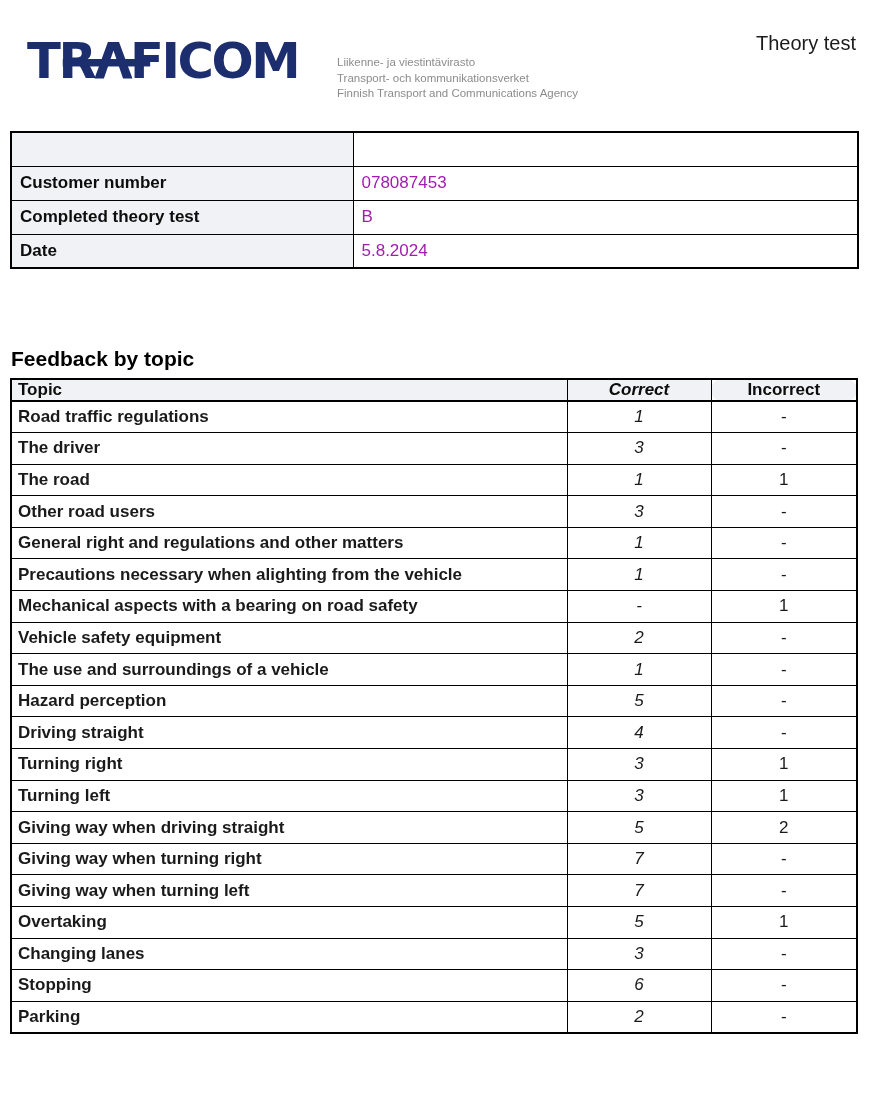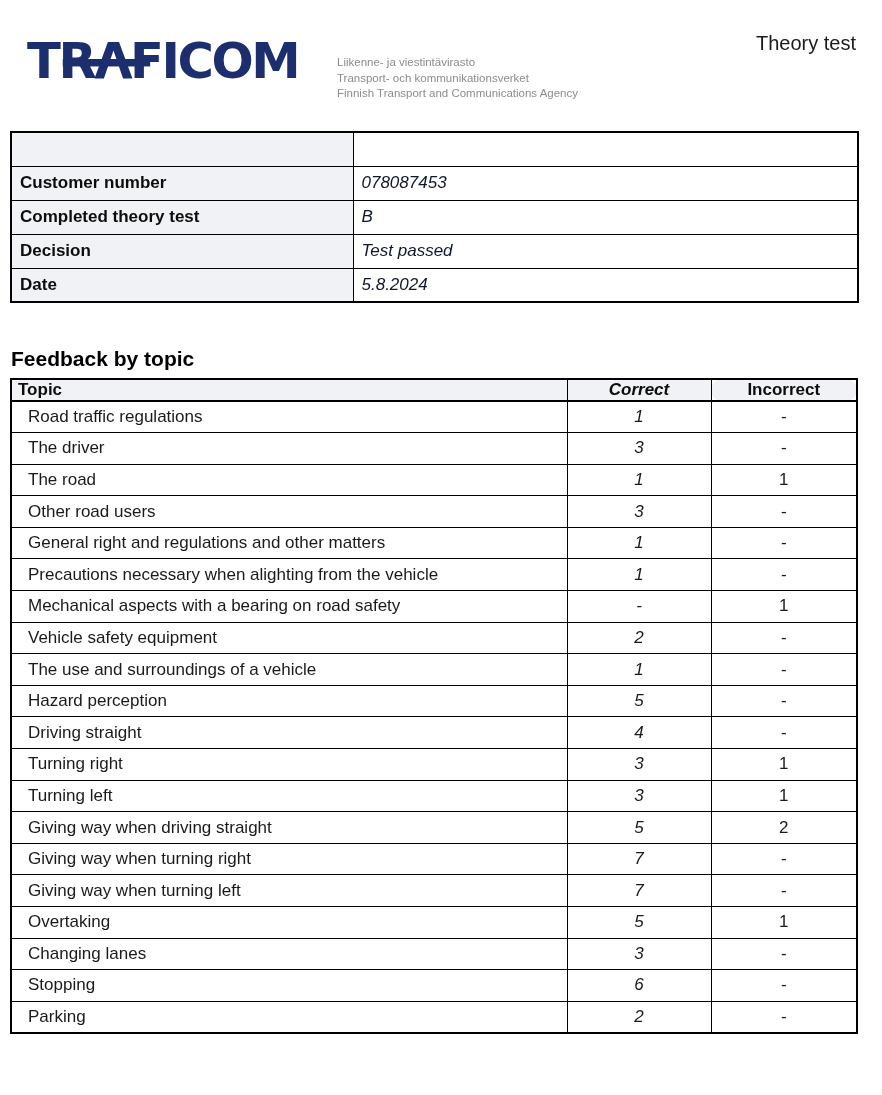--- a/index.html
+++ b/index.html
@@ -36,21 +36,21 @@
     table-layout:fixed;
   }
   .info-table td {
     border:1px solid #000; height:34px;
     font-size:17px; padding:4px 8px; vertical-align:middle;
     overflow:hidden; white-space:nowrap;
   }
   .info-table td.info-label {
     width:342px; background:#f1f2f5; font-weight:bold; color:#0d0d0d;
   }
-  .info-table td.info-value { background:#ffffff; color:#0f172a;font-style:italic; }
+  .info-table td.info-value { background:#ffffff; color:#a21caf; }
 
   
   .feedback-heading {
     position:absolute; top:347px; left:11px;
     font-size:21px; font-weight:bold; color:#000;
   }
   .feedback-table {
     position:absolute; top:378px; left:10px; width:848px;
     border-collapse:collapse; border:2px solid #000;
     table-layout:fixed;
@@ -60,21 +60,21 @@
     background:#f1f2f5; height:18px;
     font-size:17px; font-weight:bold; color:#0d0d0d;
     vertical-align:middle;
   }
   .feedback-table th.topic-col { text-align:left; padding-left:6px; }
   .feedback-table td {
     border:1px solid #000; height:31.6px;
     font-size:17px; vertical-align:middle; background:#fff;
     overflow:hidden; white-space:nowrap;
   }
-  .feedback-table td.topic-cell { text-align:left; padding-left:16px; }
+  .feedback-table td.topic-cell { text-align:left; padding-left:6px;font-weight:bold; }
   .feedback-table .num-col-1 { width:144px;font-style:italic; }
   .feedback-table .num-col-2 { width:146px;border-radius:14px; }
   .feedback-table td.num-cell { text-align:center; }
 </style>
 </head>
 <body>
 
 <div class="page">
 
   <div class="header">
@@ -100,24 +100,20 @@
         </tr>
         <tr>
           <td class="info-label">Customer number</td>
           <td class="info-value">078087453</td>
         </tr>
         <tr>
           <td class="info-label">Completed theory test</td>
           <td class="info-value">B</td>
         </tr>
         <tr>
-          <td class="info-label">Decision</td>
-          <td class="info-value">Test passed</td>
-        </tr>
-        <tr>
           <td class="info-label">Date</td>
           <td class="info-value">5.8.2024</td>
         </tr>
       </tbody>
   </table>
 
   <div class="feedback-heading">Feedback by topic</div>
 
   <table class="feedback-table">
     <thead>

